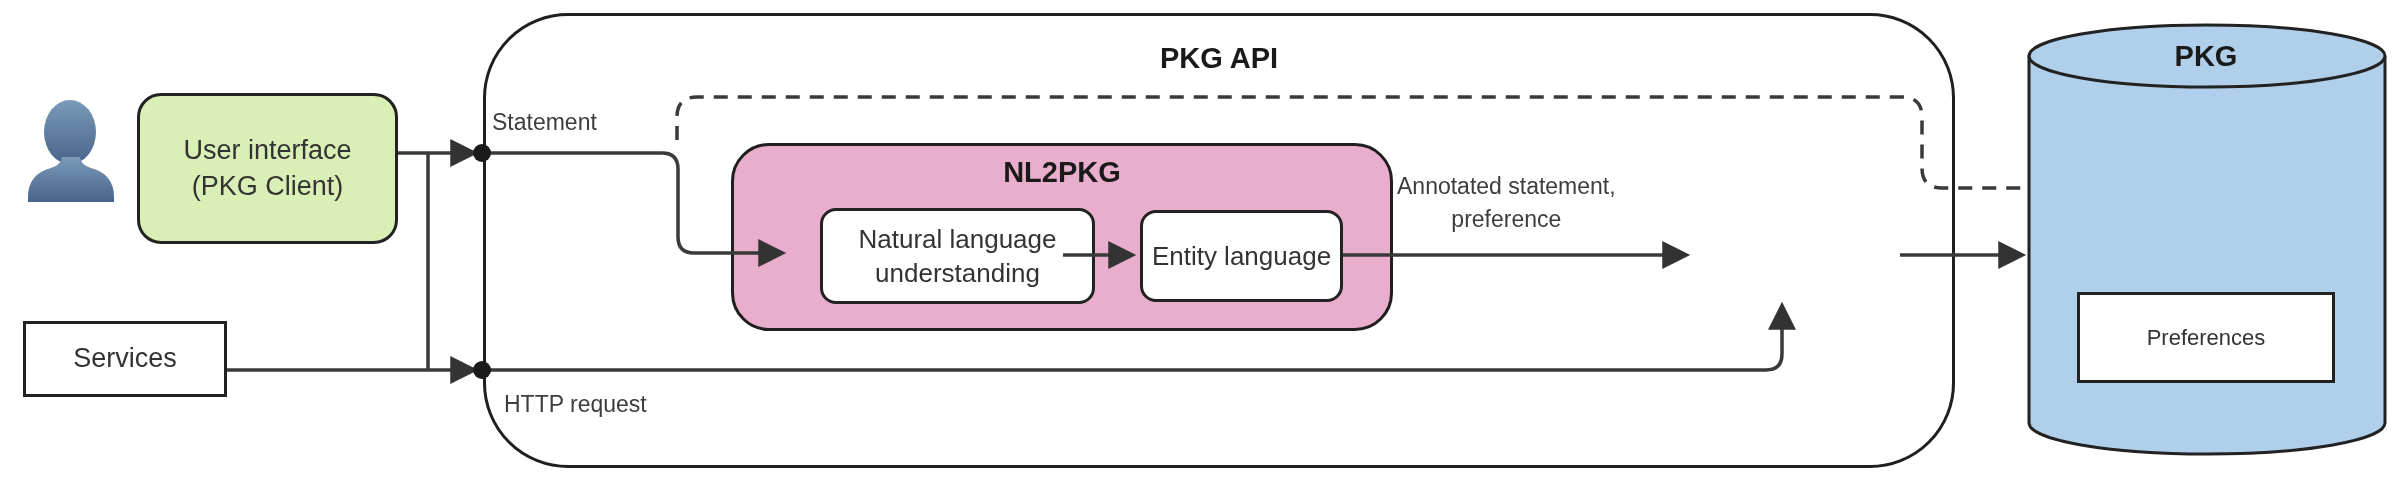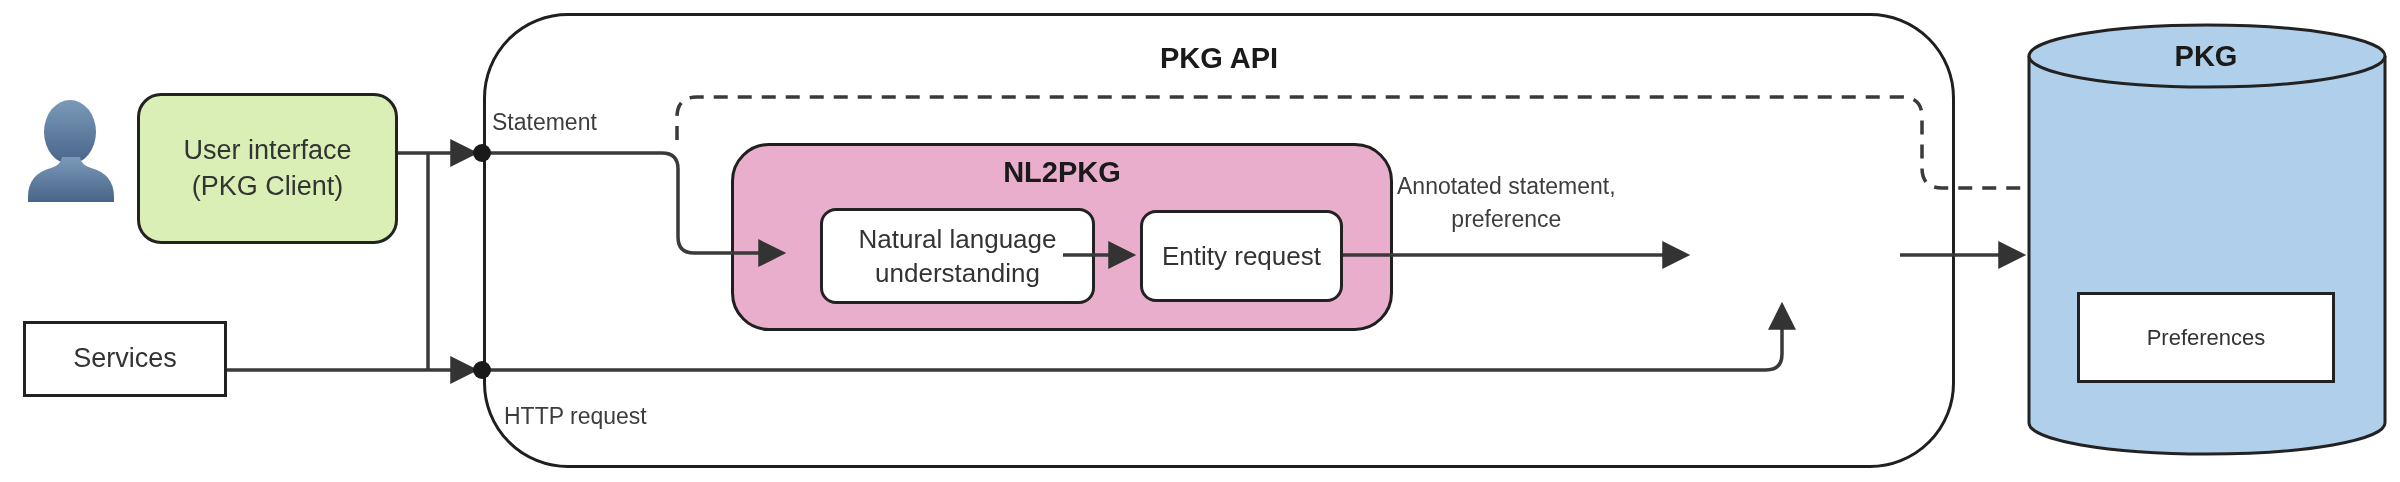--- a/index.html
+++ b/index.html
@@ -32,21 +32,21 @@
   <div class="abs title" style="left:483px;top:42px;width:1472px;">PKG API</div>
 
   <div class="abs" style="left:731px;top:143px;width:662px;height:188px;border:3px solid #1f1f1f;border-radius:38px;background:var(--nl2pkg-pink);"></div>
   <div class="abs title" style="left:731px;top:156px;width:662px;">NL2PKG</div>
 
   <div class="abs node" style="left:788px;top:208px;width:275px;height:96px;border-radius:16px;padding:0 16px;margin-left:32px;">
     <span>Natural language understanding</span>
   </div>
 
   <div class="abs node" style="left:1140px;top:210px;width:203px;height:92px;border-radius:16px;">
-    <span>Entity request</span>
+    <span>Entity language</span>
   </div>
 
 
   <svg class="abs" style="left:2026px;top:20px;" width="362" height="440" viewBox="0 0 362 440">
     <path d="M3,36 L3,403 A178,31 0 0 0 359,403 L359,36" fill="var(--pkg-blue)" stroke="#222" stroke-width="3"></path>
     <ellipse cx="181" cy="36" rx="178" ry="31" fill="var(--pkg-blue)" stroke="#222" stroke-width="3"></ellipse>
   </svg>
   <div class="abs title" style="left:2028px;top:40px;width:356px;">PKG</div>
 
   <div class="abs node" style="left:2077px;top:292px;width:258px;height:91px;font-size:22px;">
@@ -69,21 +69,21 @@
       <span style="display:block;">User interface</span>
       <span style="display:block;">(PKG Client)</span>
     </span>
   </div>
 
   <div class="abs node" style="left:23px;top:321px;width:204px;height:76px;font-size:27px;">
     <span>Services</span>
   </div>
 
   <div class="abs lbl" style="left:492px;top:106px;">Statement</div>
-  <div class="abs lbl" style="left:504px;top:388px;margin-top:12px;">HTTP request</div>
+  <div class="abs lbl" style="left:504px;top:388px;">HTTP request</div>
   <div class="abs lbl" style="left:1397px;top:170px;text-align:center;">Annotated statement,
 preference</div>
 
   <svg class="abs toplayer" style="left:0;top:0;" width="2400" height="482" viewBox="0 0 2400 482">
     <defs>
       <marker id="arrow" markerWidth="9" markerHeight="9" refX="0.5" refY="4" orient="auto">
         <path d="M0,0 L8,4 L0,8 Z" fill="#333"></path>
       </marker>
     </defs>
     <g stroke="var(--line)" stroke-width="3.5" fill="none">

